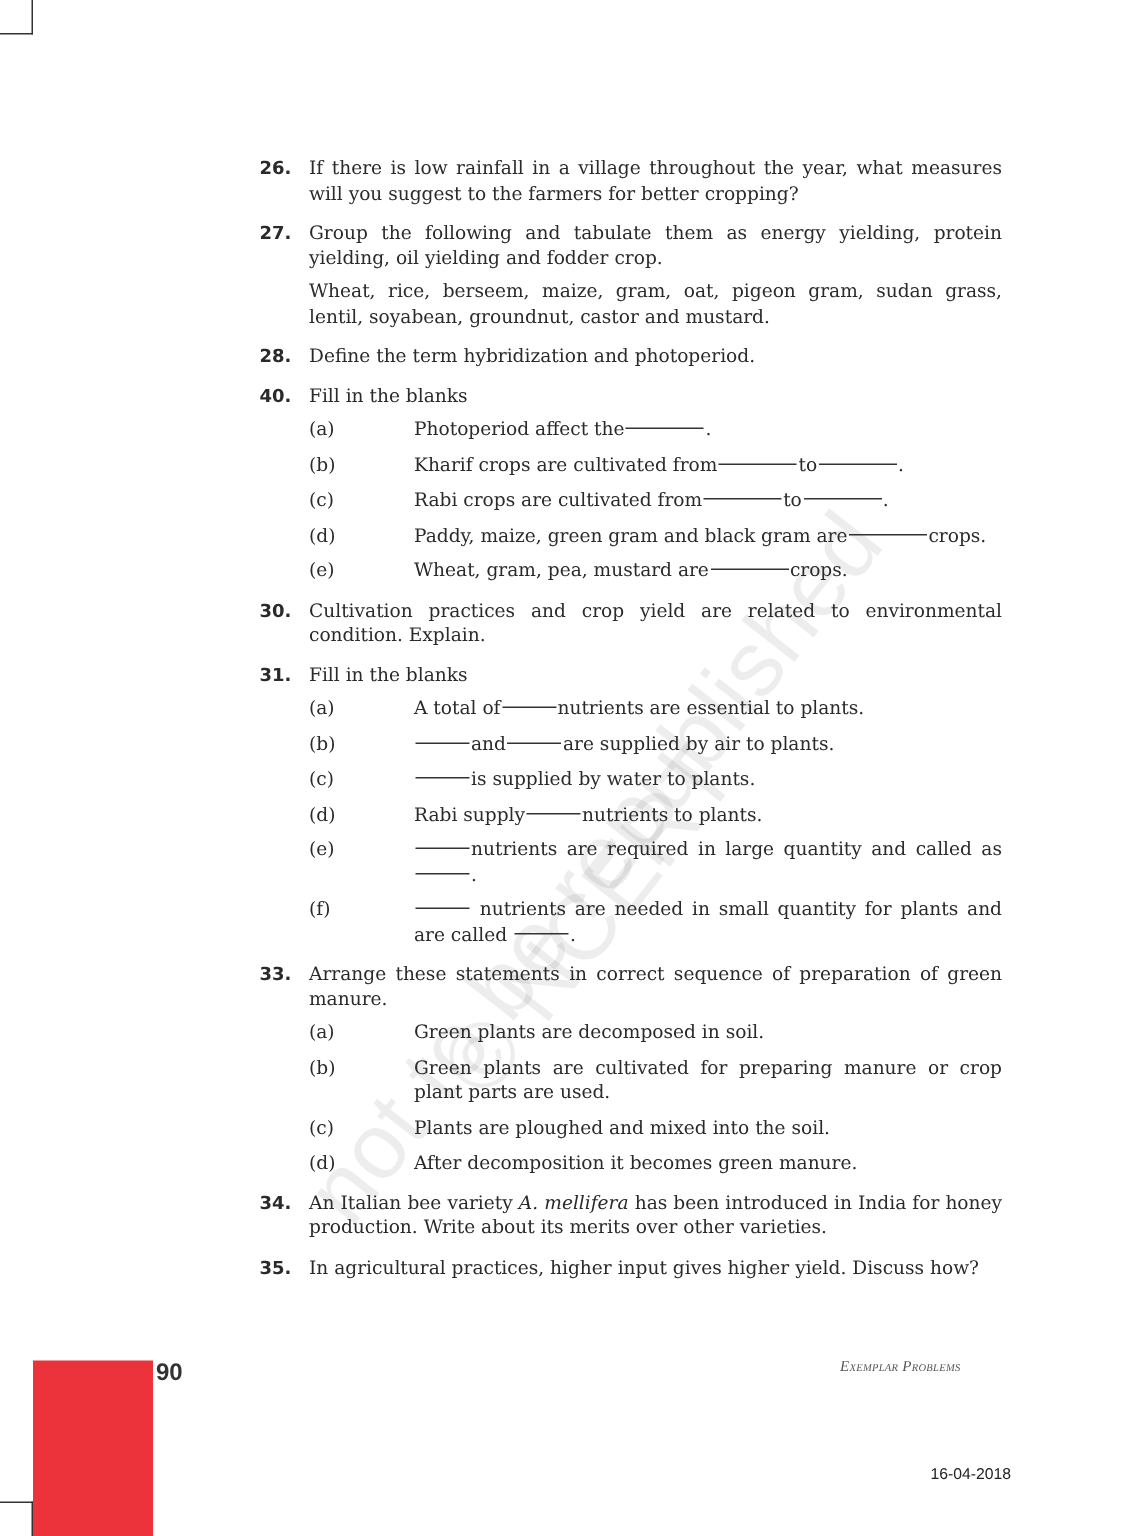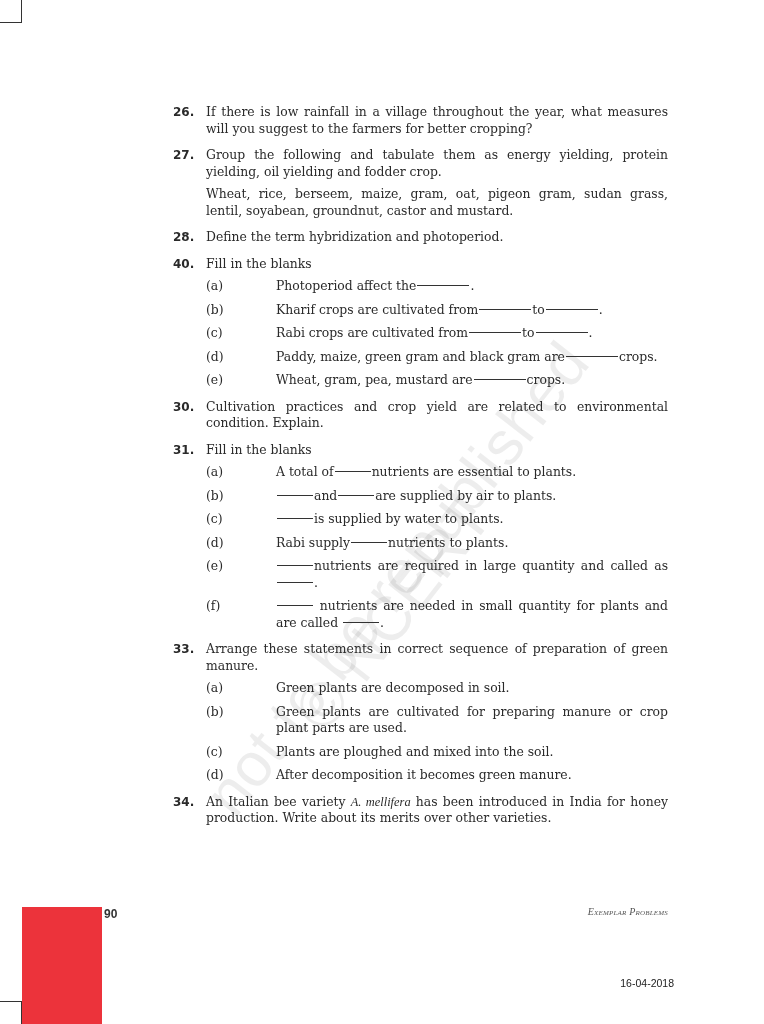--- a/index.html
+++ b/index.html
@@ -33,28 +33,28 @@
       position: absolute;
       left: 22px; top: 907px;
       width: 80px; height: 117px;
       background: #ec333b;
     }
     .page-number {
       position: absolute;
       left: 104px; top: 907px;
       font-family: "Liberation Sans", sans-serif;
       font-weight: bold;
-      font-size: 12px;
+      font-size: 16px;
       color: #333;
     }
     .running-footer {
       position: absolute;
       left: 560px; top: 906px;
       width: 108px;
-      text-align: right;
+      text-align: left;
       font-family: "Liberation Serif", serif;
       font-style: italic;
       font-variant: small-caps;
       font-size: 10px;
       color: #555;
       letter-spacing: 0.2px;
     }
     .print-date {
       position: absolute;
       left: 600px; top: 977px;
@@ -116,21 +116,21 @@
       display: inline-block;
       border-bottom: 1px solid #333;
       height: 0;
       vertical-align: middle;
       margin: 0 1px;
       position: relative;
       top: -1px;
     }
     .blank.long { width: 52px; }
     .blank.short { width: 36px; }
-    .ital { font-style: italic; font-family: Liberation Serif, serif; }
+    .ital { font-style: italic; }
   </style>
 </head>
 <body>
 
 <div class="crop-mark-top"></div>
 <div class="crop-mark-bottom"></div>
 
 <div class="watermark">
   <div class="wm-line1">© NCERT</div>
   <div class="wm-line2">not to be republished</div>
@@ -255,19 +255,25 @@
     </div>
   </div>
 
   <div class="q">
     <div class="q-num">34.</div>
     <div class="q-body">
       <div class="q-text"><span>An Italian bee variety </span><span class="ital">A. mellifera</span><span> has been introduced in India for honey production. Write about its merits over other varieties.</span></div>
     </div>
   </div>
 
+  <div class="q">
+    <div class="q-num">35.</div>
+    <div class="q-body">
+      <div class="q-text">In agricultural practices, higher input gives higher yield. Discuss how?</div>
+    </div>
+  </div>
 
 </div>
 
 <div class="red-tab"></div>
 <div class="page-number">90</div>
 <div class="running-footer">Exemplar Problems</div>
 <div class="print-date">16-04-2018</div>
 
 </body></html>

